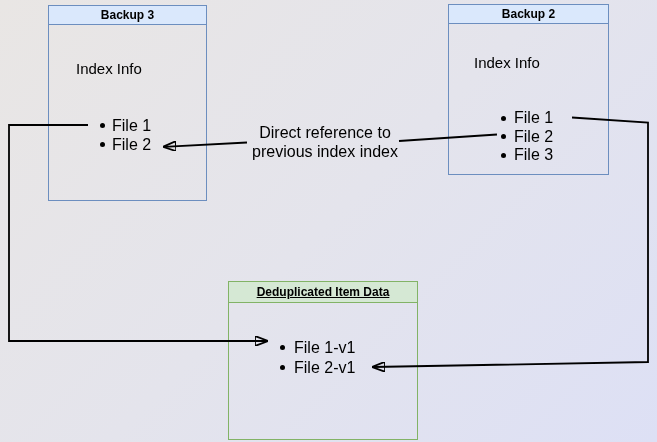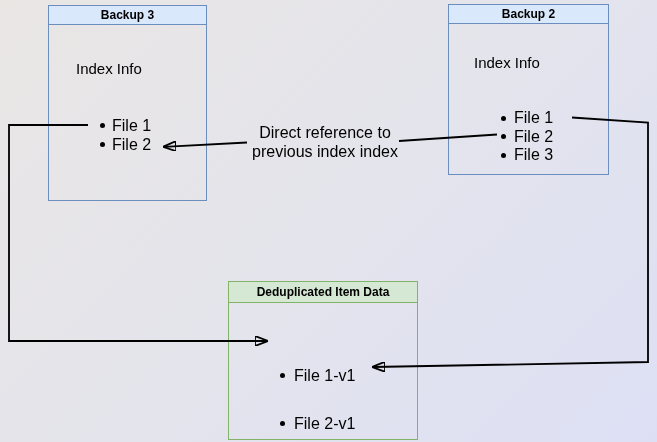--- a/index.html
+++ b/index.html
@@ -17,21 +17,21 @@
     position:absolute; left:0; top:0; width:657px; height:442px;
     pointer-events:none; z-index:3;
   }
   .wires path { fill:none; stroke:#000; stroke-width:1.8px; }
   .box {
     position:absolute; z-index:2;
     border:1px solid; background:transparent;
     box-sizing:border-box;
   }
   .box-blue  { border-color:#6c8ebf; }
-  .box-green { border-color:#82b366; }
+  .box-green { border-color:#82b366;text-decoration:underline; }
   .box-header {
     display:flex; align-items:center; justify-content:center;
     font-size:12px; font-weight:bold;
     border-bottom:1px solid;
     box-sizing:border-box;
   }
   .box-blue  .box-header { background:#dae8fc; border-bottom-color:#6c8ebf; height:19px; }
   .box-green .box-header { background:#d5e8d4; border-bottom-color:#82b366; height:21px; }
   .subtitle {
     position:absolute;
@@ -55,21 +55,21 @@
   #backup1 { left:48px;  top:5px;   width:159px; height:196px; }
   #backup2 { left:448px; top:4px;   width:161px; height:171px; }
   #dedup   { left:228px; top:281px; width:190px; height:159px; }
   #backup1 .subtitle { left:27px; top:54px; }
   #backup2 .subtitle { left:25px; top:49px; }
   #backup1 .filelist { left:50px; top:110px; }
   #backup1 .filelist li { line-height:19px;   padding-left:13px; }
   #backup2 .filelist { left:51px; top:104px; }
   #backup2 .filelist li { line-height:18.5px; padding-left:14px; }
   #dedup   .filelist { left:50px; top:56px; }
-  #dedup   .filelist li { line-height:19.7px; padding-left:15px;margin-top:28px; }
+  #dedup   .filelist li { line-height:19.7px; padding-left:15px; }
   .annotation {
     position:absolute; z-index:2;
     left:247px; top:123px; width:156px;
     text-align:center;
     font-size:16px; line-height:19px;
     white-space:nowrap;
   }
 </style>
 </head>
 <body>

